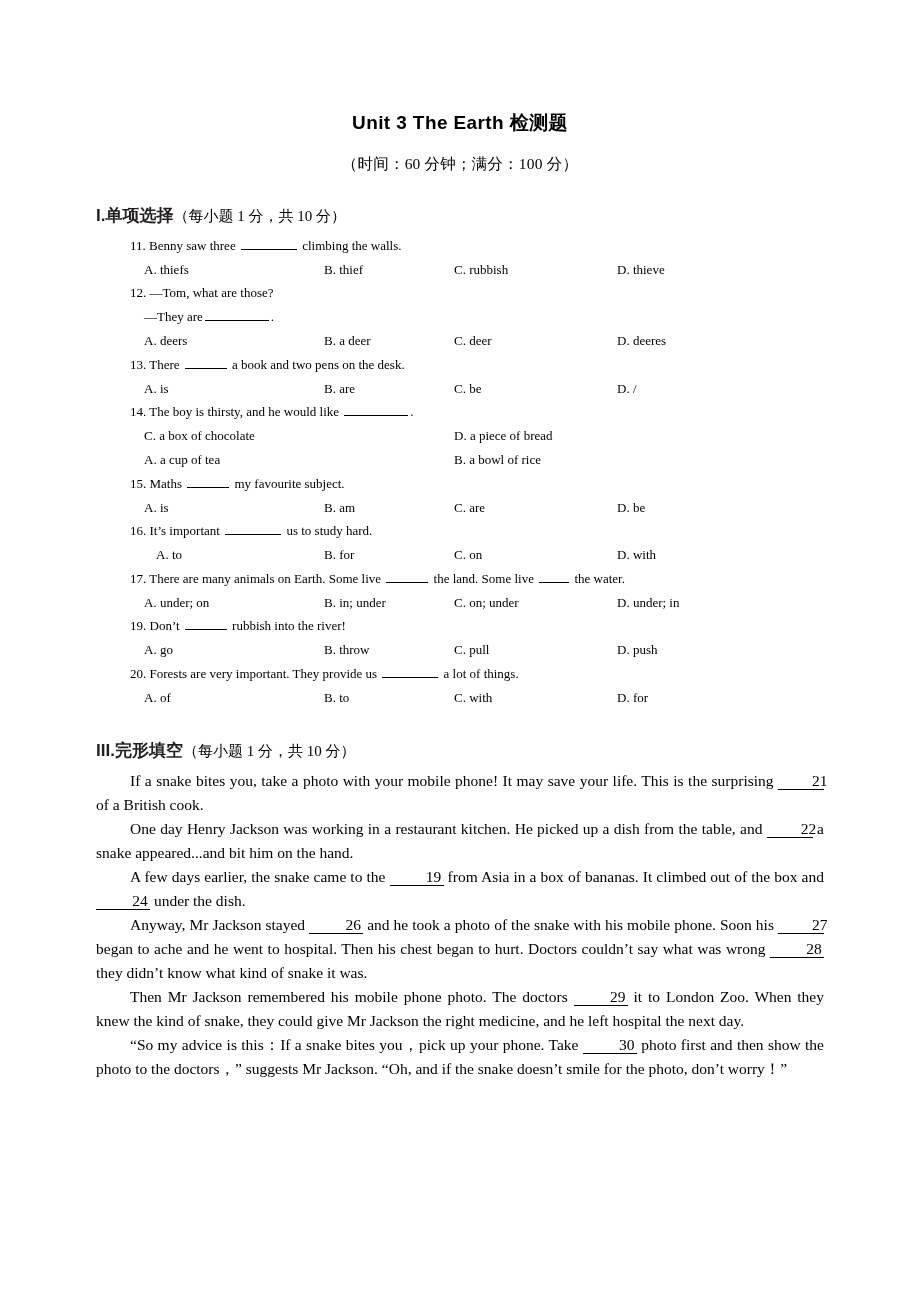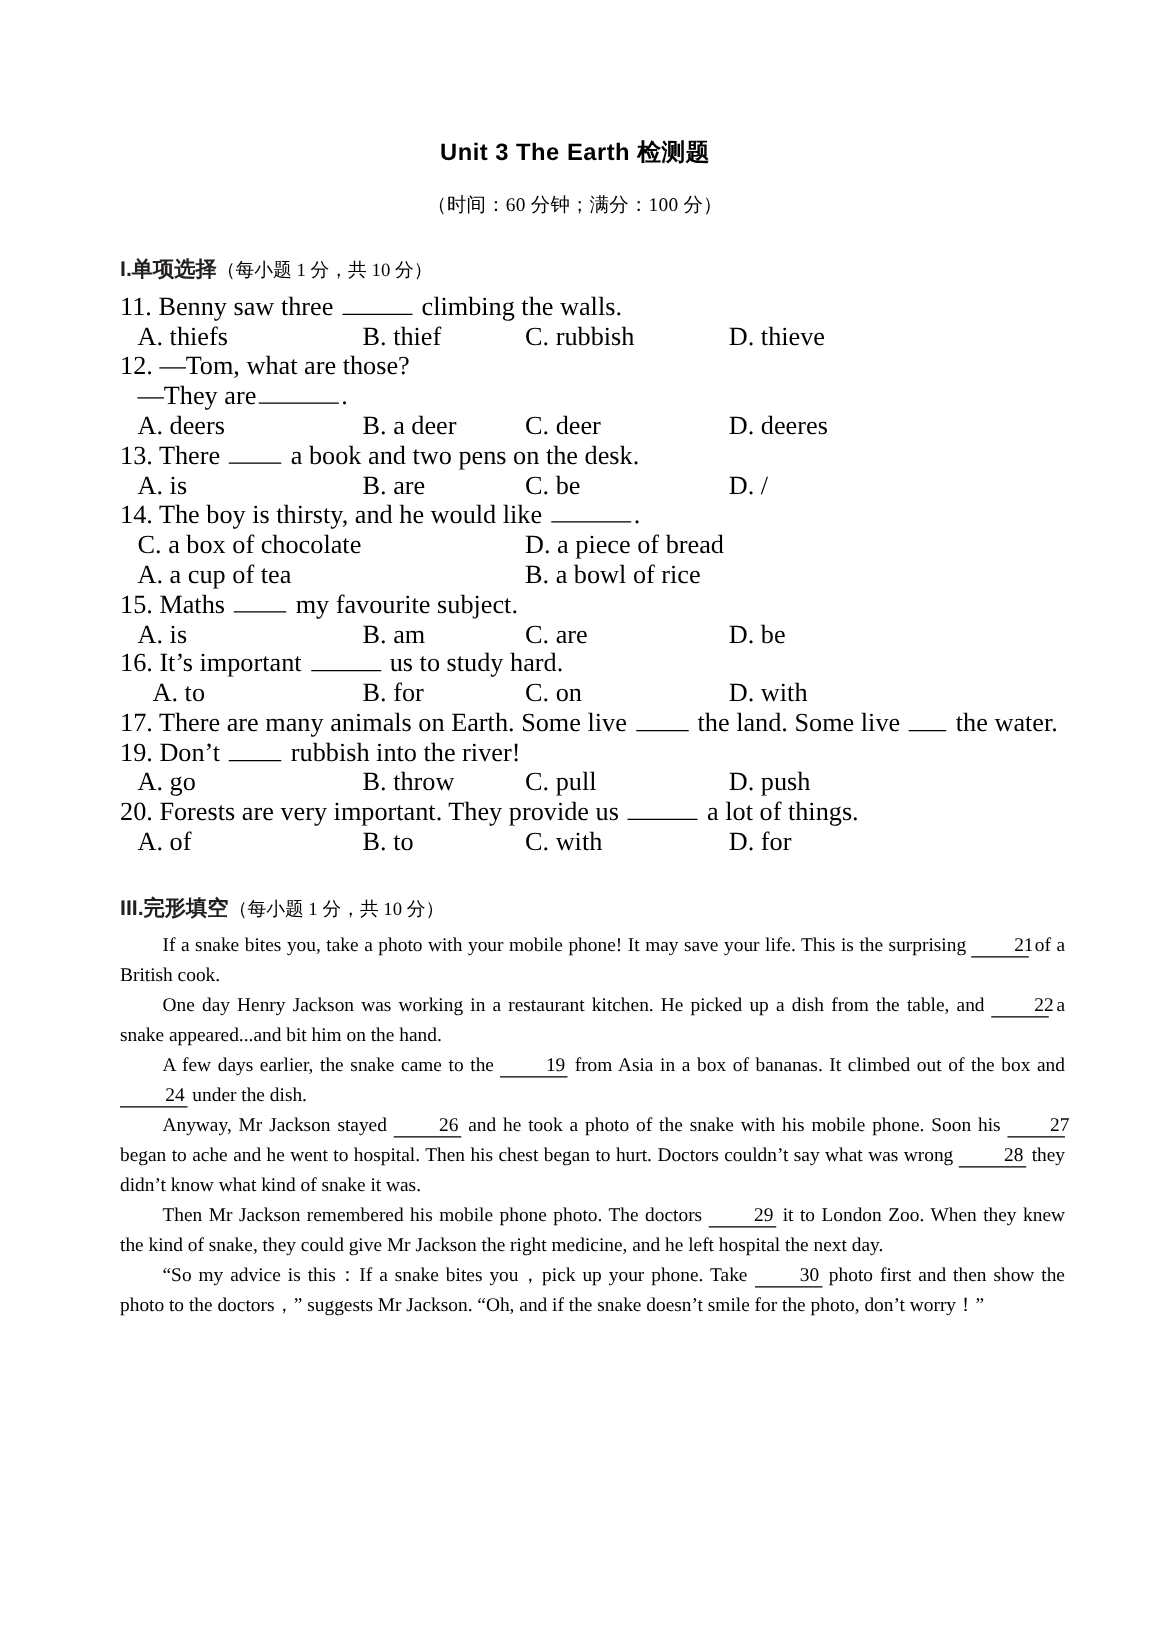--- a/index.html
+++ b/index.html
@@ -33,21 +33,21 @@
     line-height: 1.2;
   }
   .doc-subtitle {
     text-align: center;
     font-size: 15.5px;
     margin: 0;
     padding-top: 19px;
     letter-spacing: 0.2px;
   }
   .content {
-    padding: 0 68px 0 96px;
+    padding: 0 96px 0 96px;
     box-sizing: border-box;
   }
   .section-head {
     margin: 0;
     padding-top: 30px;
     padding-bottom: 6px;
     font-size: 16px;
     line-height: 1.35;
     color: #2b2b2b;
   }
@@ -56,23 +56,24 @@
     font-weight: bold;
     font-size: 17px;
     color: #231f20;
   }
   .section-head .sec-points {
     font-family: "Liberation Serif", "DejaVu Serif", serif;
     font-size: 15px;
     color: #000;
   }
   .q {
-    font-size: 21px;
+    font-size: 13px;
     line-height: 23.8px;
     white-space: nowrap;
+    margin-left: 34px;
   }
   .q-stem {
     margin: 0;
     padding-left: 0;
   }
   .opts {
     margin: 0;
     position: relative;
     height: 23.8px;
   }
@@ -186,20 +187,26 @@
       <div class="opts">
         <span style="left:26px">A. to</span>
         <span style="left:194px">B. for</span>
         <span style="left:324px">C. on</span>
         <span style="left:487px">D. with</span>
       </div>
     </div>
 
     <div class="q">
       <div class="q-stem"><span>17. There are many animals on Earth. Some live </span><span class="blank b-med"></span><span> the land. Some live </span><span class="blank b-short"></span><span> the water.</span></div>
+      <div class="opts">
+        <span style="left:14px">A. under; on</span>
+        <span style="left:194px">B. in; under</span>
+        <span style="left:324px">C. on; under</span>
+        <span style="left:487px">D. under; in</span>
+      </div>
     </div>
 
     <div class="q">
     </div>
 
     <div class="q">
       <div class="q-stem"><span>19. Don’t </span><span class="blank b-med"></span><span> rubbish into the river!</span></div>
       <div class="opts">
         <span style="left:14px">A. go</span>
         <span style="left:194px">B. throw</span>

